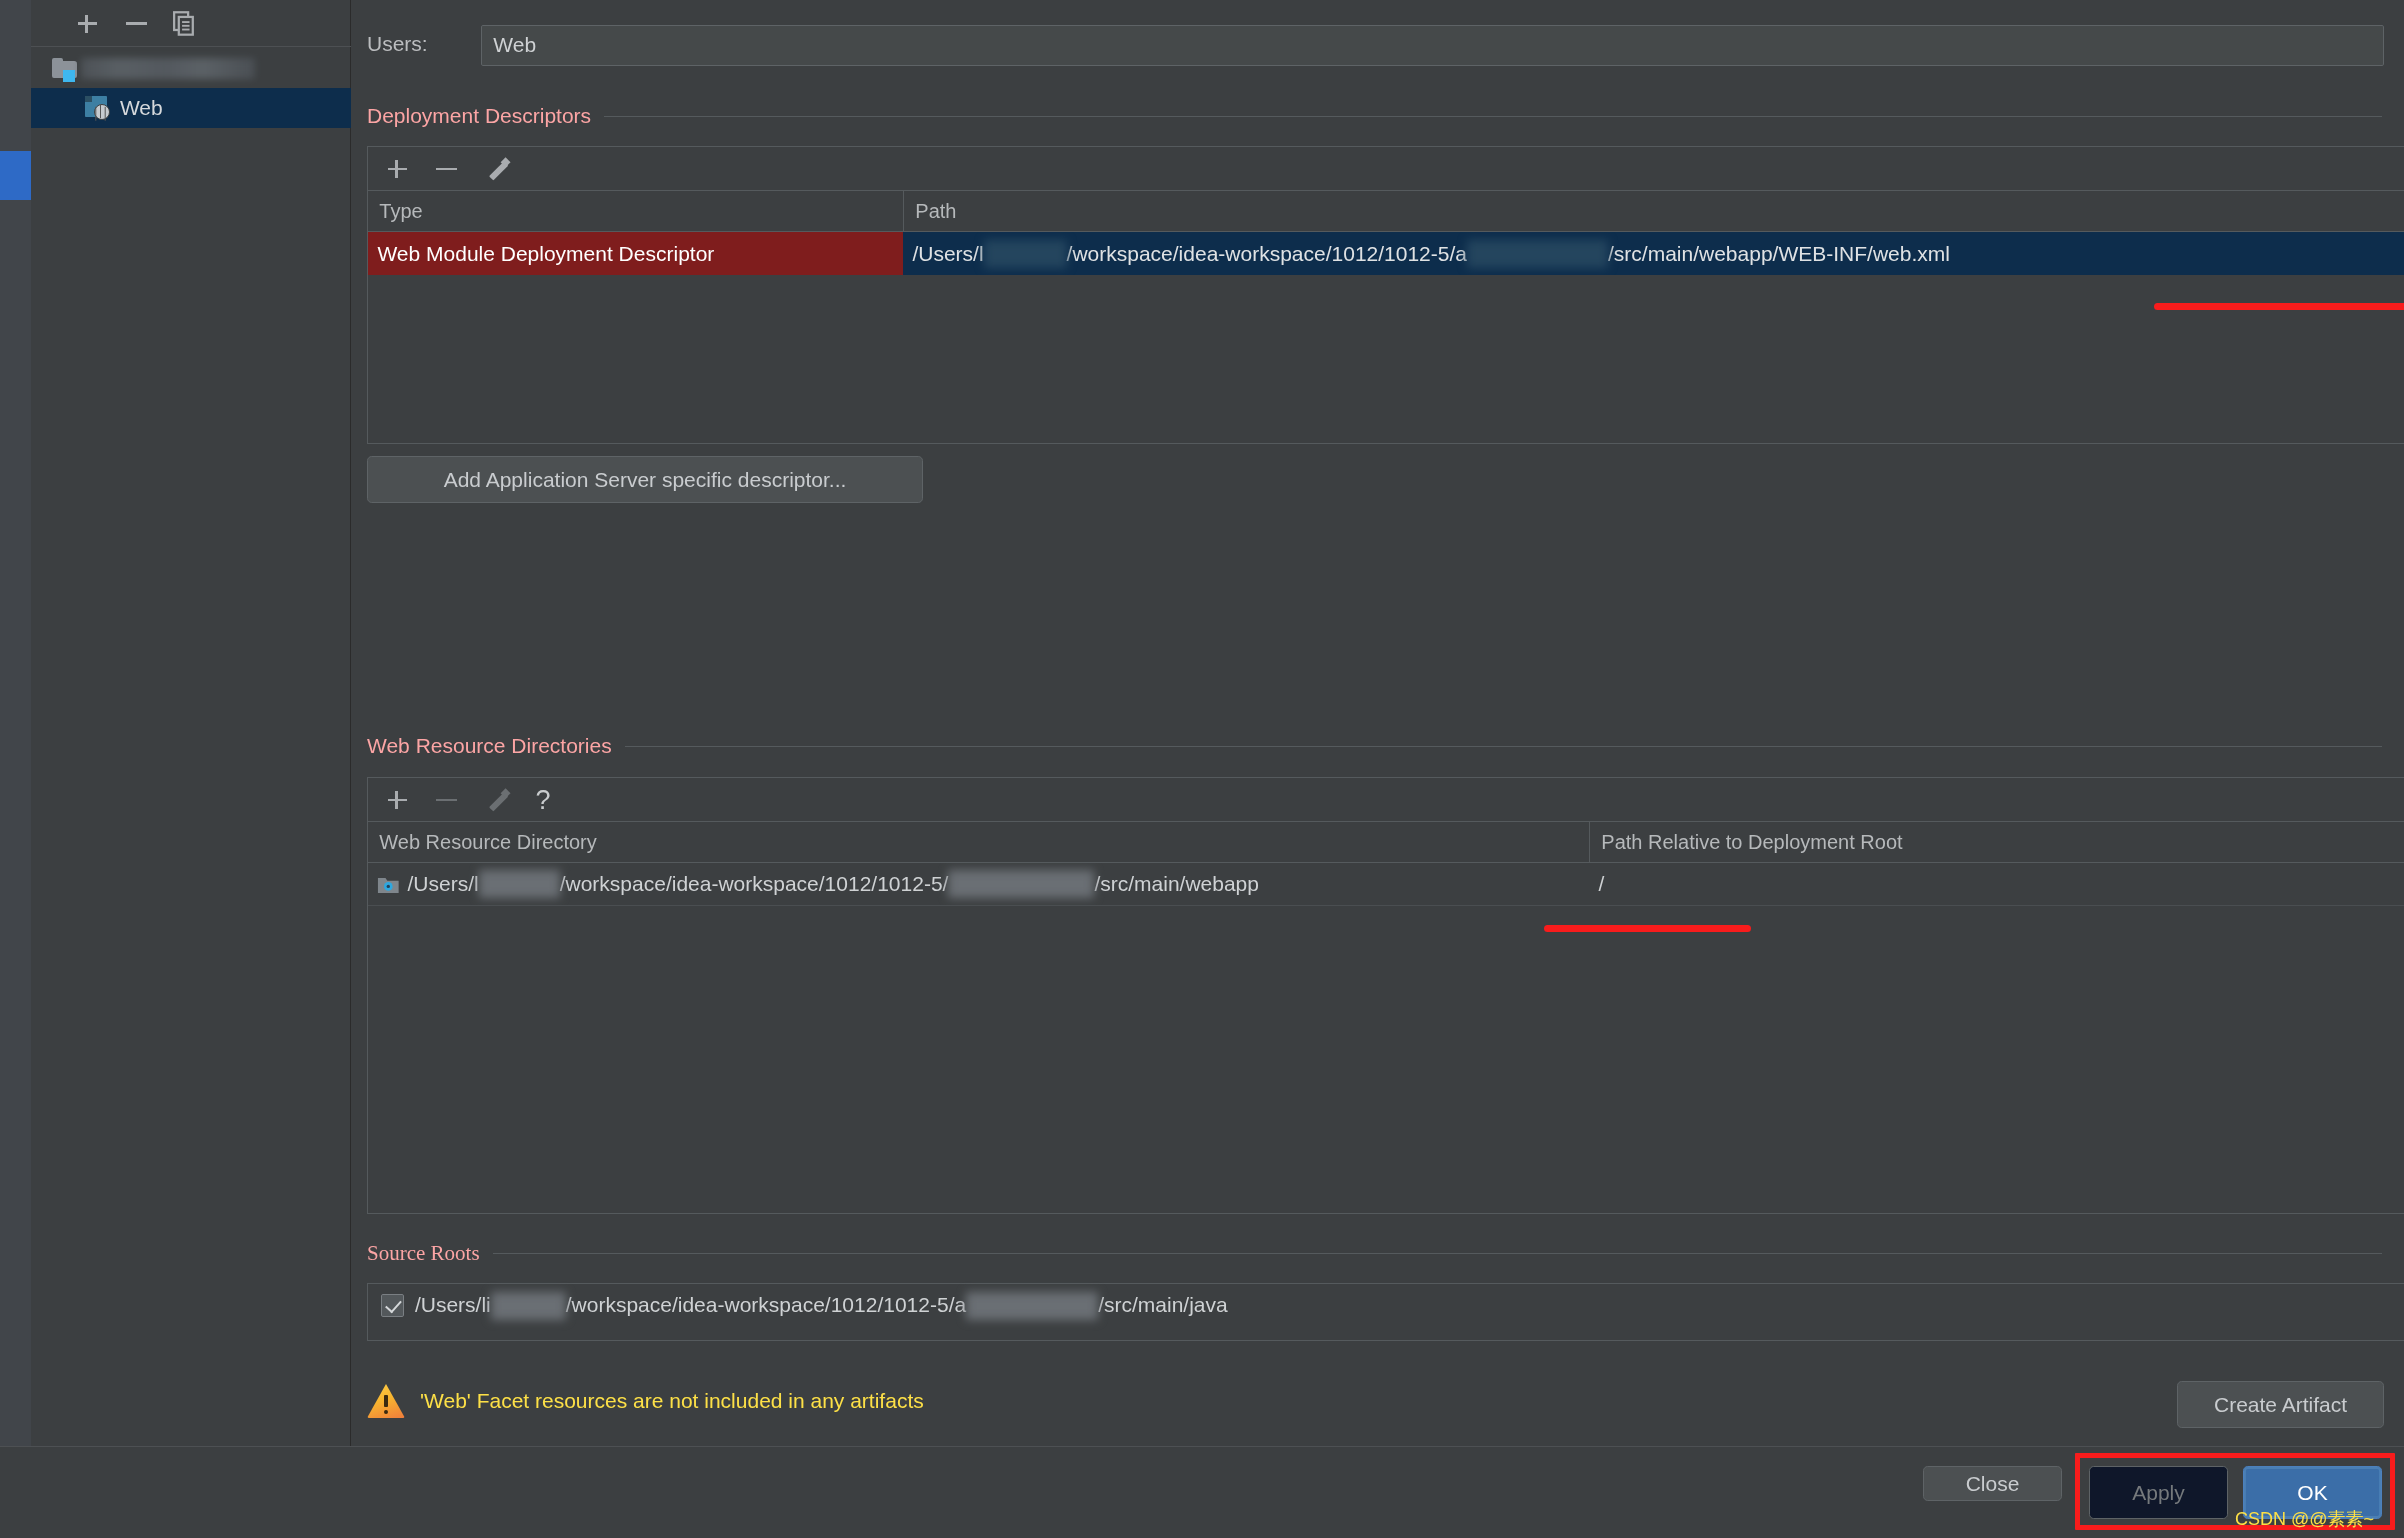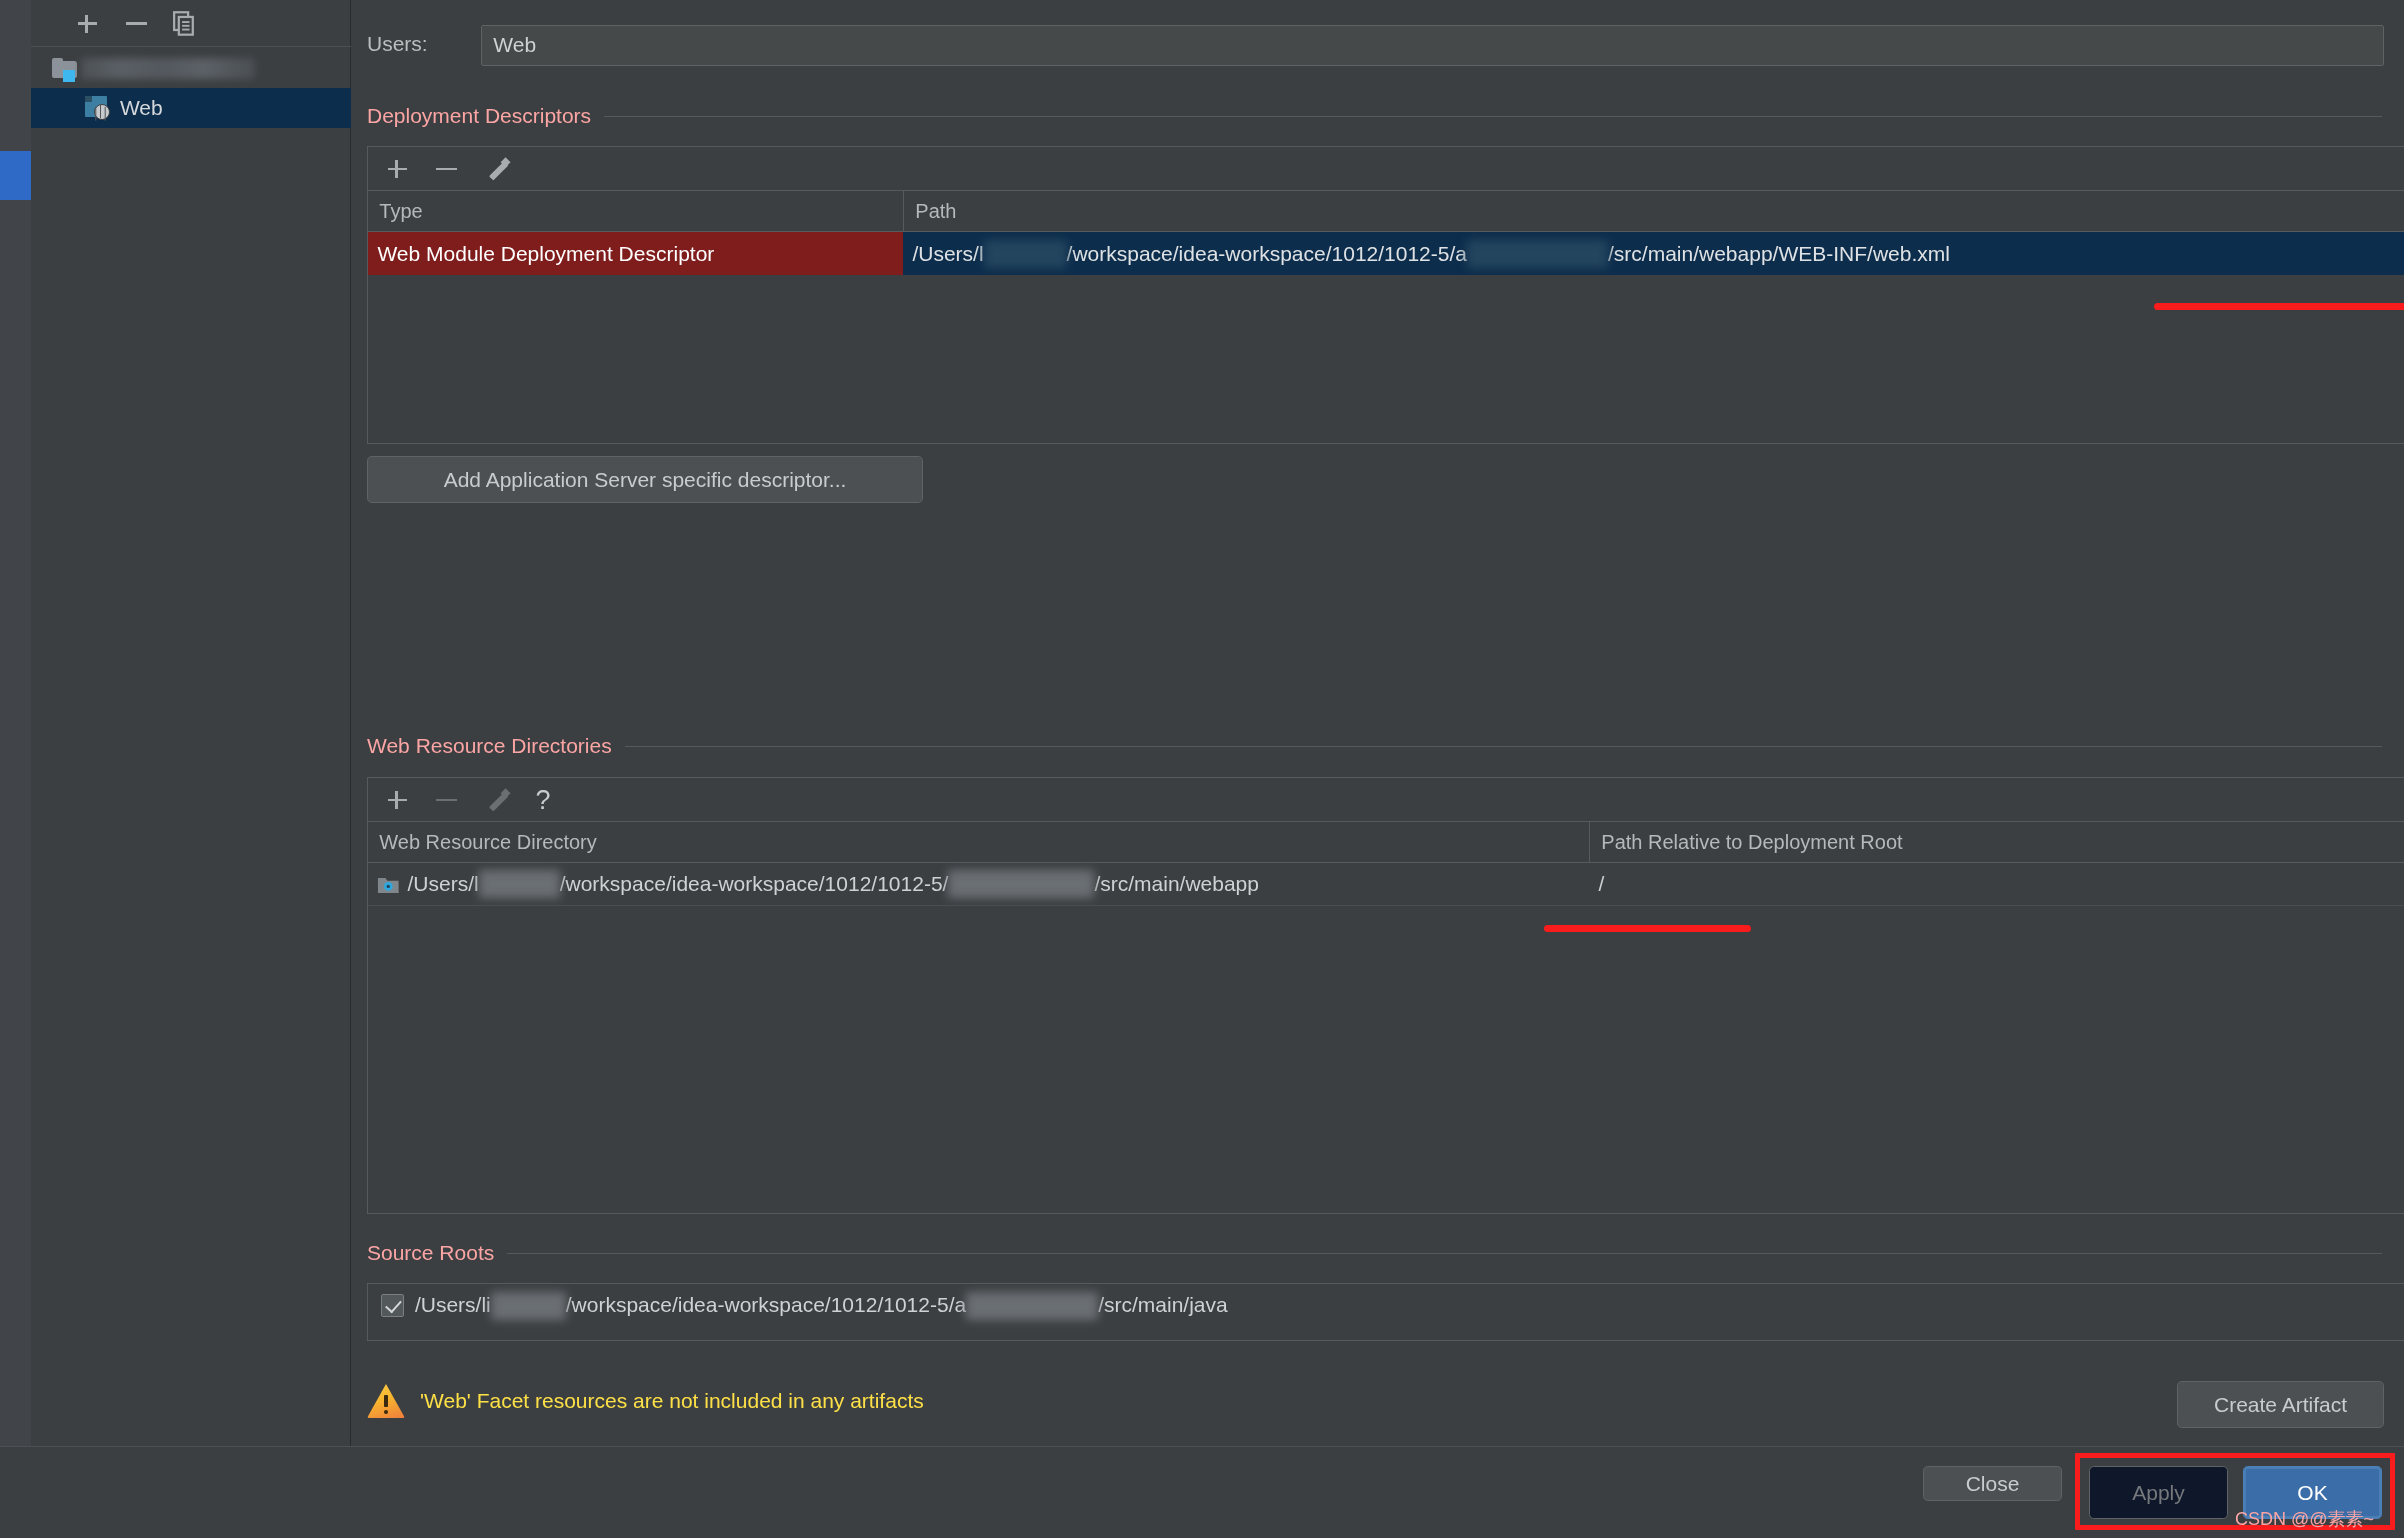--- a/index.html
+++ b/index.html
@@ -226,21 +226,21 @@
     background:#3a2a10; border-radius:50%;
   }
   #warn-text { margin-left:15px; color:#fde047; font-size:21px; }
 
   
   #bottom-bar {
     position:absolute; left:0; top:1446px; width:2405px; height:92px;
     background:#3c3f41; border-top:0.9px solid #4d5053;
   }
   #watermark {
-    position:absolute; color:#fca5a5; font-size:18px;
+    position:absolute; color:#fde047; font-size:18px;
     font-family:"Liberation Sans", sans-serif; white-space:nowrap;
   }
 </style>
 </head>
 <body>
 
 <div id="left-strip">
   <div id="left-strip-marker"></div>
 </div>
 
@@ -377,21 +377,21 @@
         <span>/workspace/idea-workspace/1012/1012-5/</span>
         <span class="blur-chip light" style="width:146px;"></span>
         <span>/src/main/webapp</span>
       </div>
       <div class="td" style="flex:1;">/</div>
     </div>
   </div>
 
   <div class="red-underline" style="left:1191px; top:925px; width:207px;"></div>
 
-  <div class="section-title" style="left:14px; top:1241px; width:2015px;">
+  <div class="section-title" style="left:14px; top:1241px; width:2015px;font-family:Liberation Serif, serif;">
     <span>Source Roots</span>
     <span class="rule" style="flex:1;"></span>
   </div>
 
   <div id="src-box" style="left:14px; top:1283px; right:-367px; height:58px;">
     <div class="src-row">
       <span class="cbx"></span>
       <span class="src-text">
         <span>/Users/li</span><span class="blur-chip light" style="width:75px;"></span><span>/workspace/idea-workspace/1012/1012-5/a</span><span class="blur-chip light" style="width:132px;"></span><span>/src/main/java</span>
       </span>

